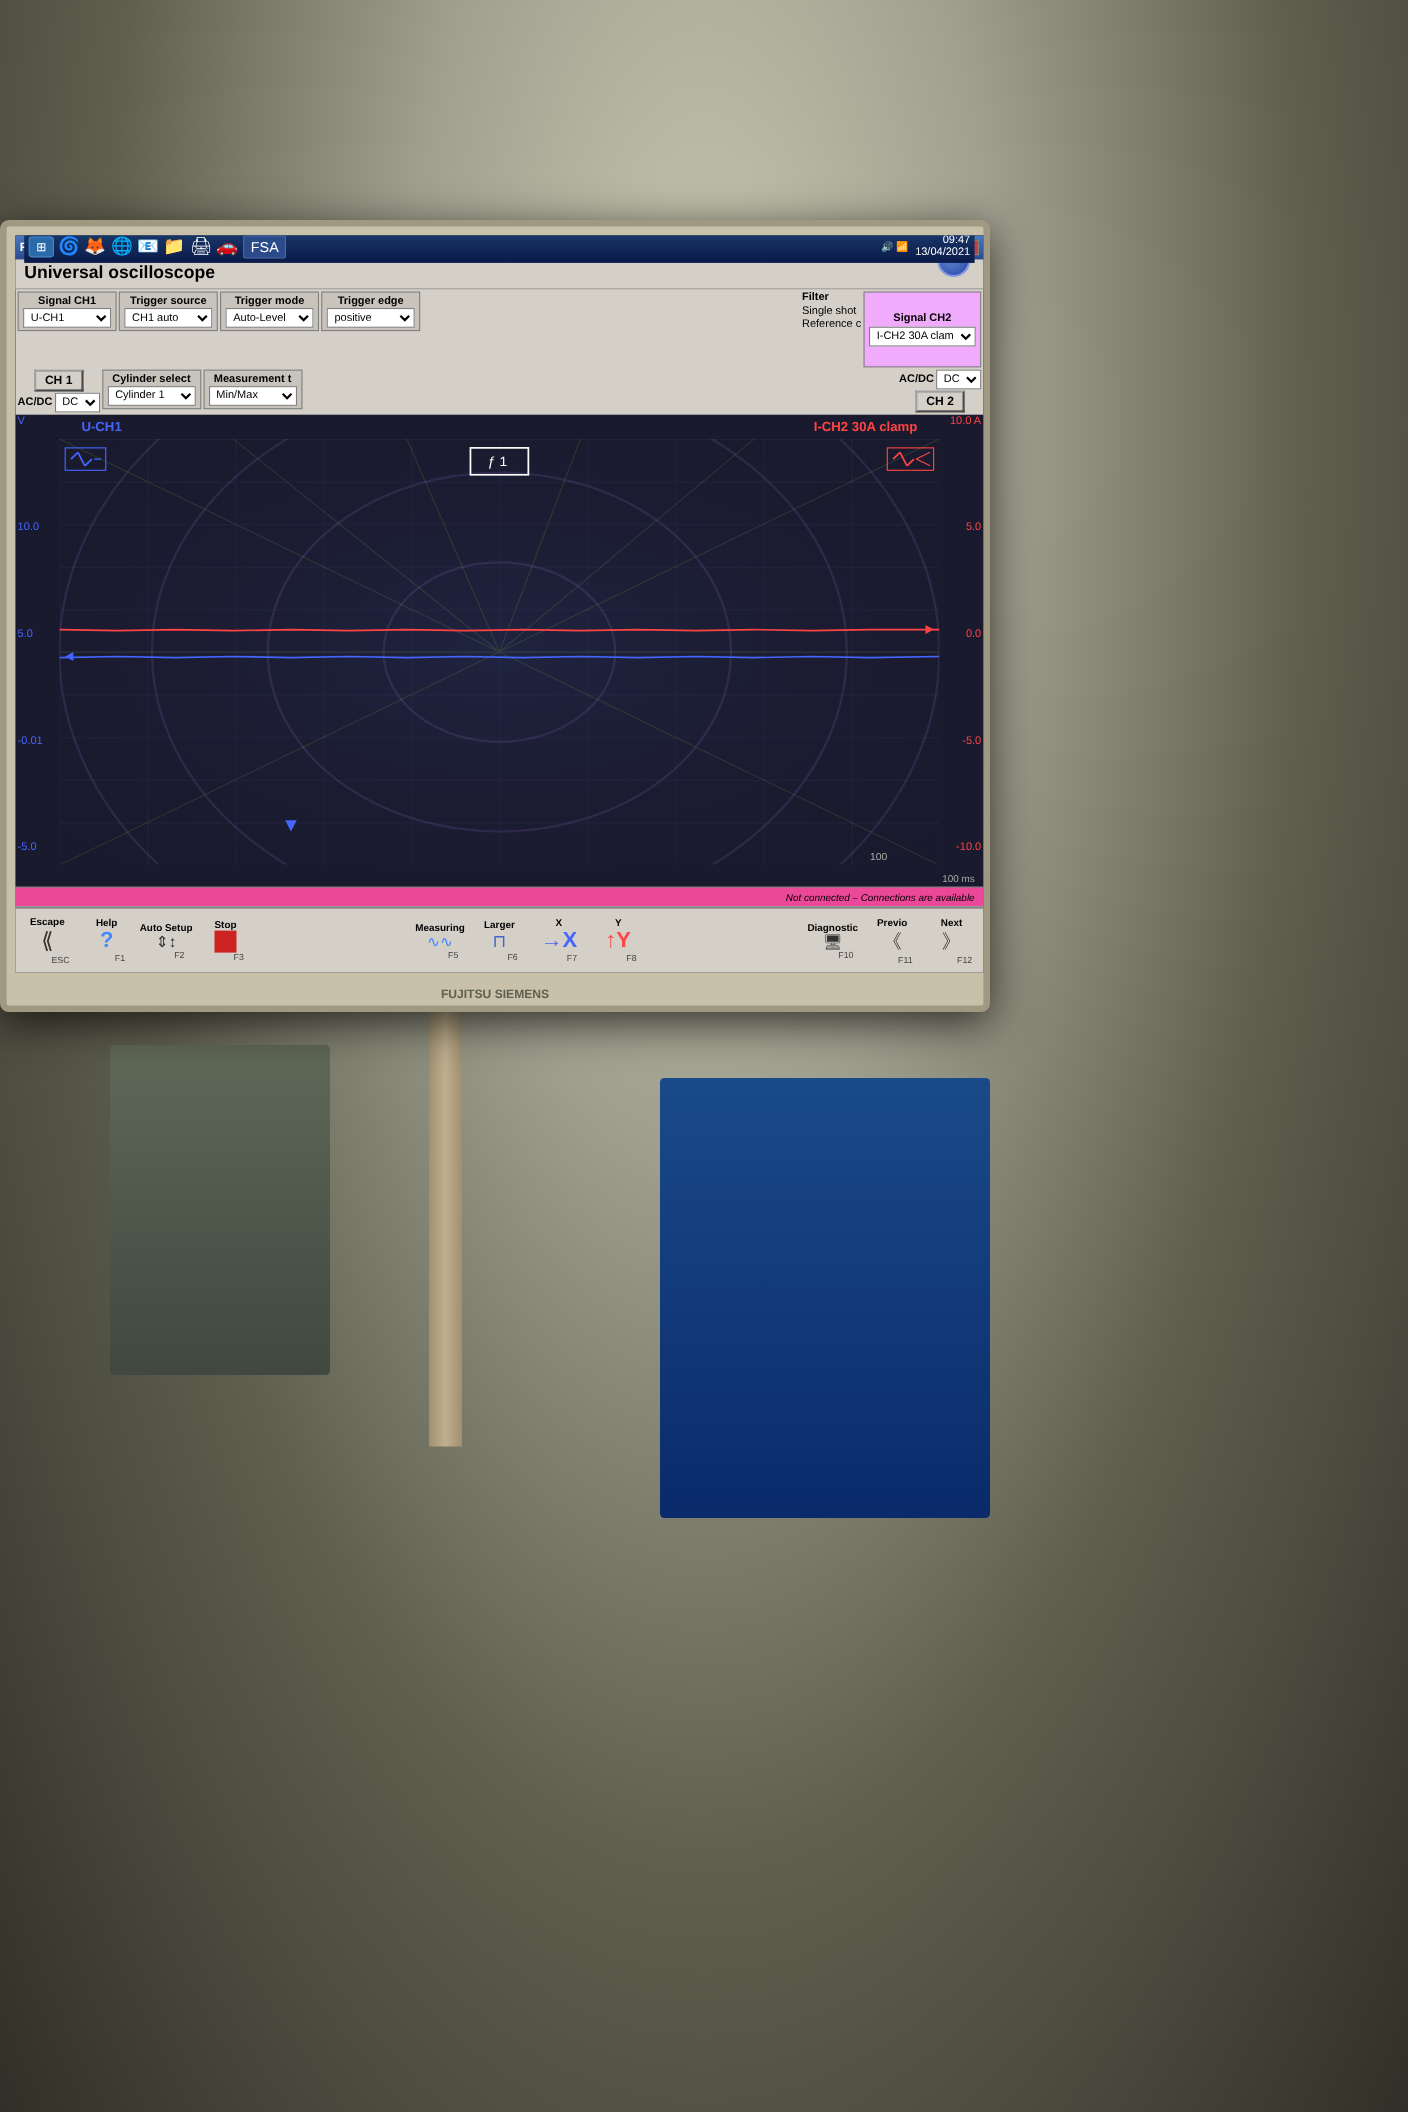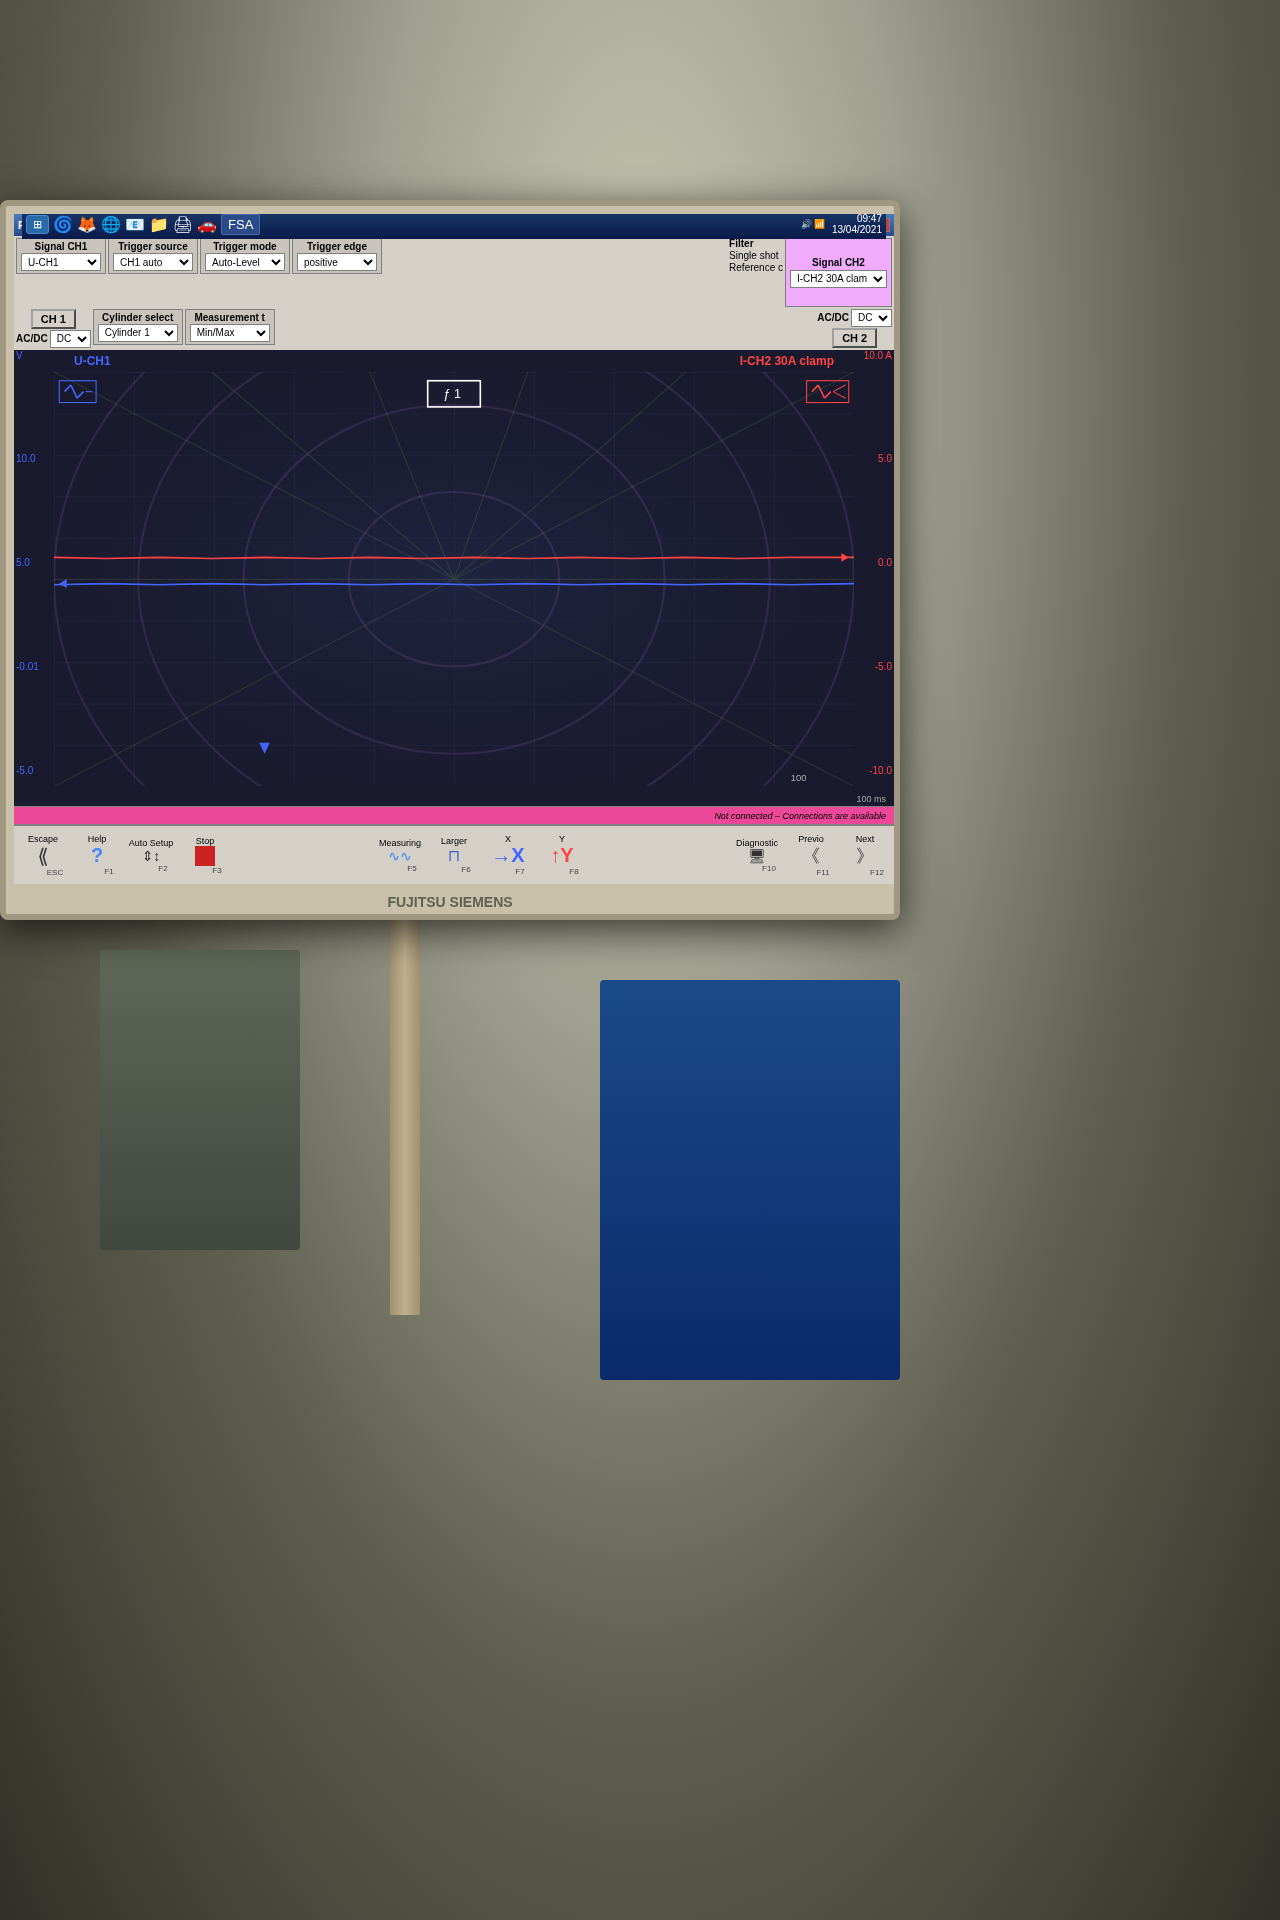--- a/index.html
+++ b/index.html
@@ -231,21 +231,21 @@
     .toolbar-btn {
       display: flex;
       flex-direction: column;
       align-items: center;
       cursor: pointer;
       min-width: 50px;
     }
     .toolbar-btn-label {
       font-size: 9px;
       color: #000;
-      font-weight: normal;
+      font-weight: bold;
     }
     .toolbar-btn-key {
       font-size: 8px;
       color: #444;
       padding-left: 24px;
     }
     .toolbar-icon {
       font-size: 20px;
       color: #333;
     }
@@ -349,20 +349,24 @@
       <span class="title-bar-text">FSA 050 / 720 / 740 / 750 / 760 – Universal oscilloscope</span>
       <div class="title-bar-buttons">
         <div class="tb-btn">–</div>
         <div class="tb-btn">□</div>
         <div class="tb-btn close">✕</div>
       </div>
     </div>
 
     <div class="app-window">
 
+      <div class="app-title">
+        <span>Universal oscilloscope</span>
+        <div class="deco-circle"></div>
+      </div>
 
 
       <div class="controls-row1">
 
         <div class="control-group">
           <div class="control-label">Signal CH1</div>
           <div class="control-row">
             <select class="ctrl-select">
               <option>U-CH1</option>
             </select>
@@ -640,18 +644,18 @@
           <div style="display:flex; flex-direction:column; align-items:flex-end;">
             <span>09:47</span>
             <span>13/04/2021</span>
           </div>
         </div>
       </div>
 
     </div>
   </div>
 
-  <div style="position:absolute; bottom:4px; left:50%; transform:translateX(-50%); font-size:14px; color:#606050; font-weight:bold; text-align:center;">FUJITSU SIEMENS</div>
+  <div style="position:absolute; bottom:4px; left:50%; transform:translateX(-50%); font-size:11px; color:#606050; font-weight:bold; text-align:center;">FUJITSU SIEMENS</div>
 </div>
 
 <div style="position:absolute; top:950px; left:100px; width:200px; height:300px; background:linear-gradient(to bottom, #606858, #404840); border-radius:4px; z-index:5;"></div>
 
 <div style="position:absolute; top:980px; left:600px; width:300px; height:400px; background:linear-gradient(to bottom, #1a4a8a, #0a2a6a); border-radius:4px; z-index:5;"></div>
 
 </body></html>

